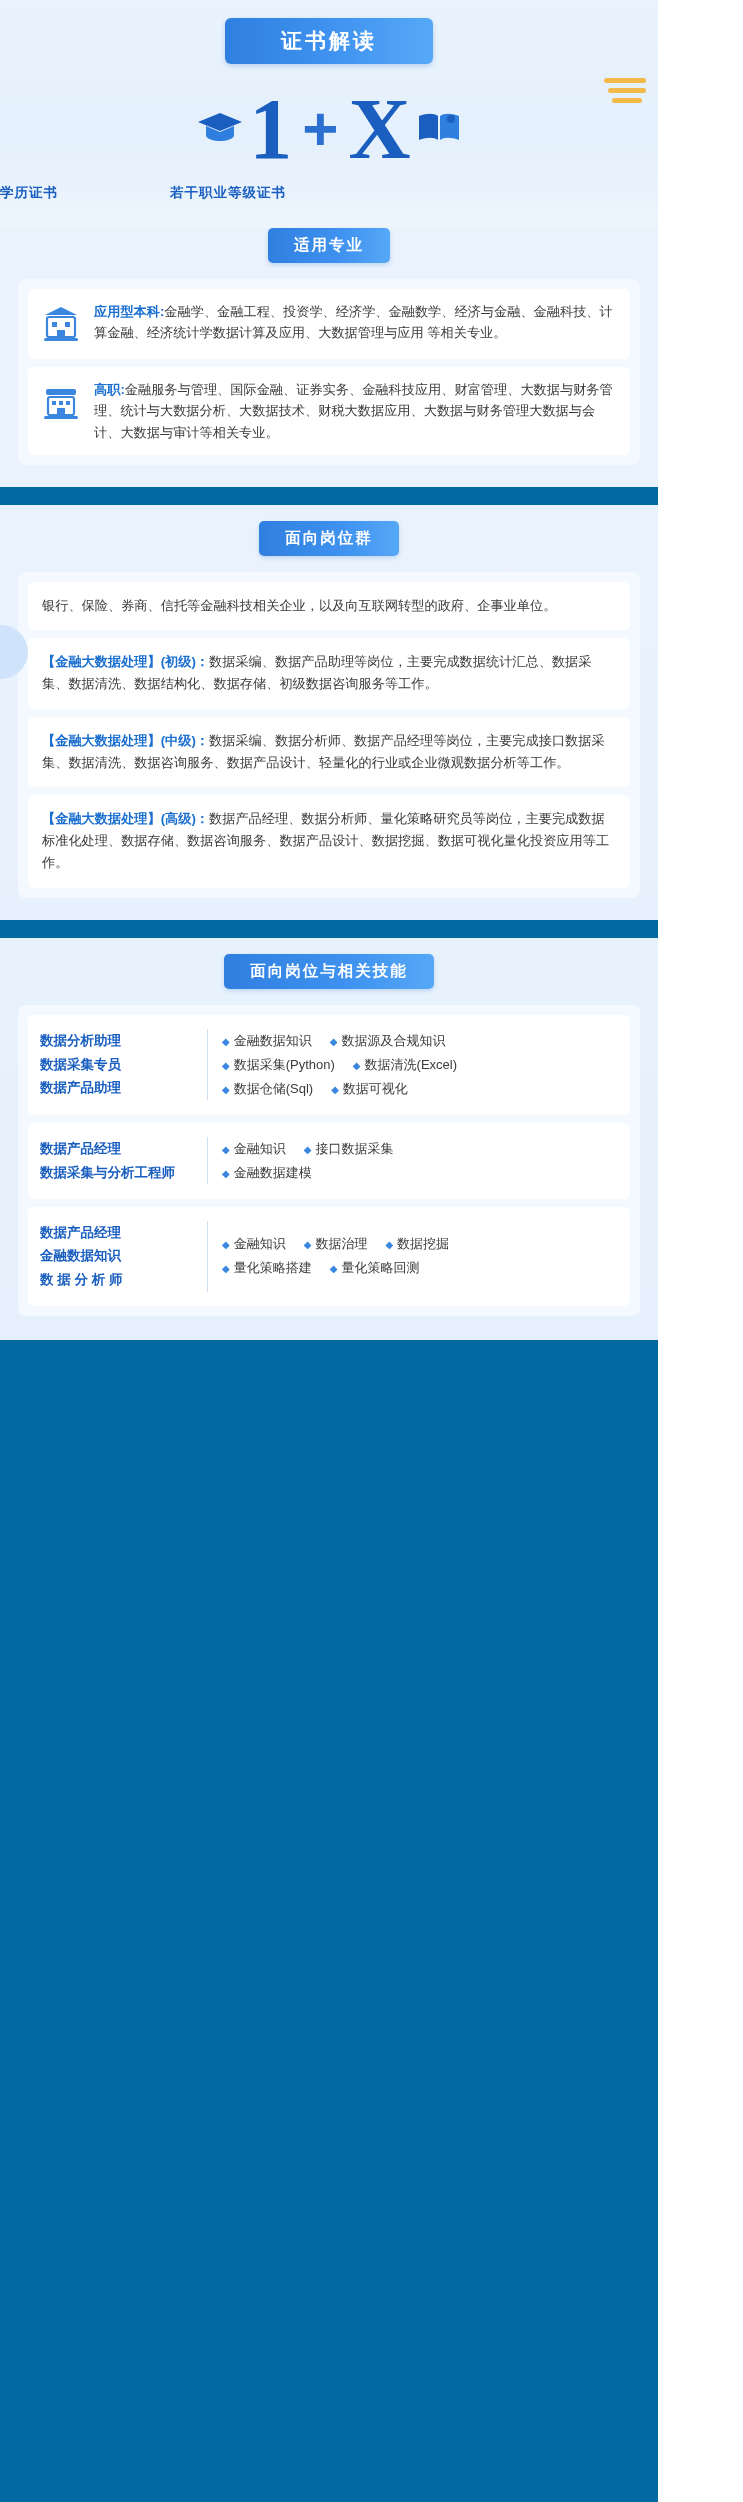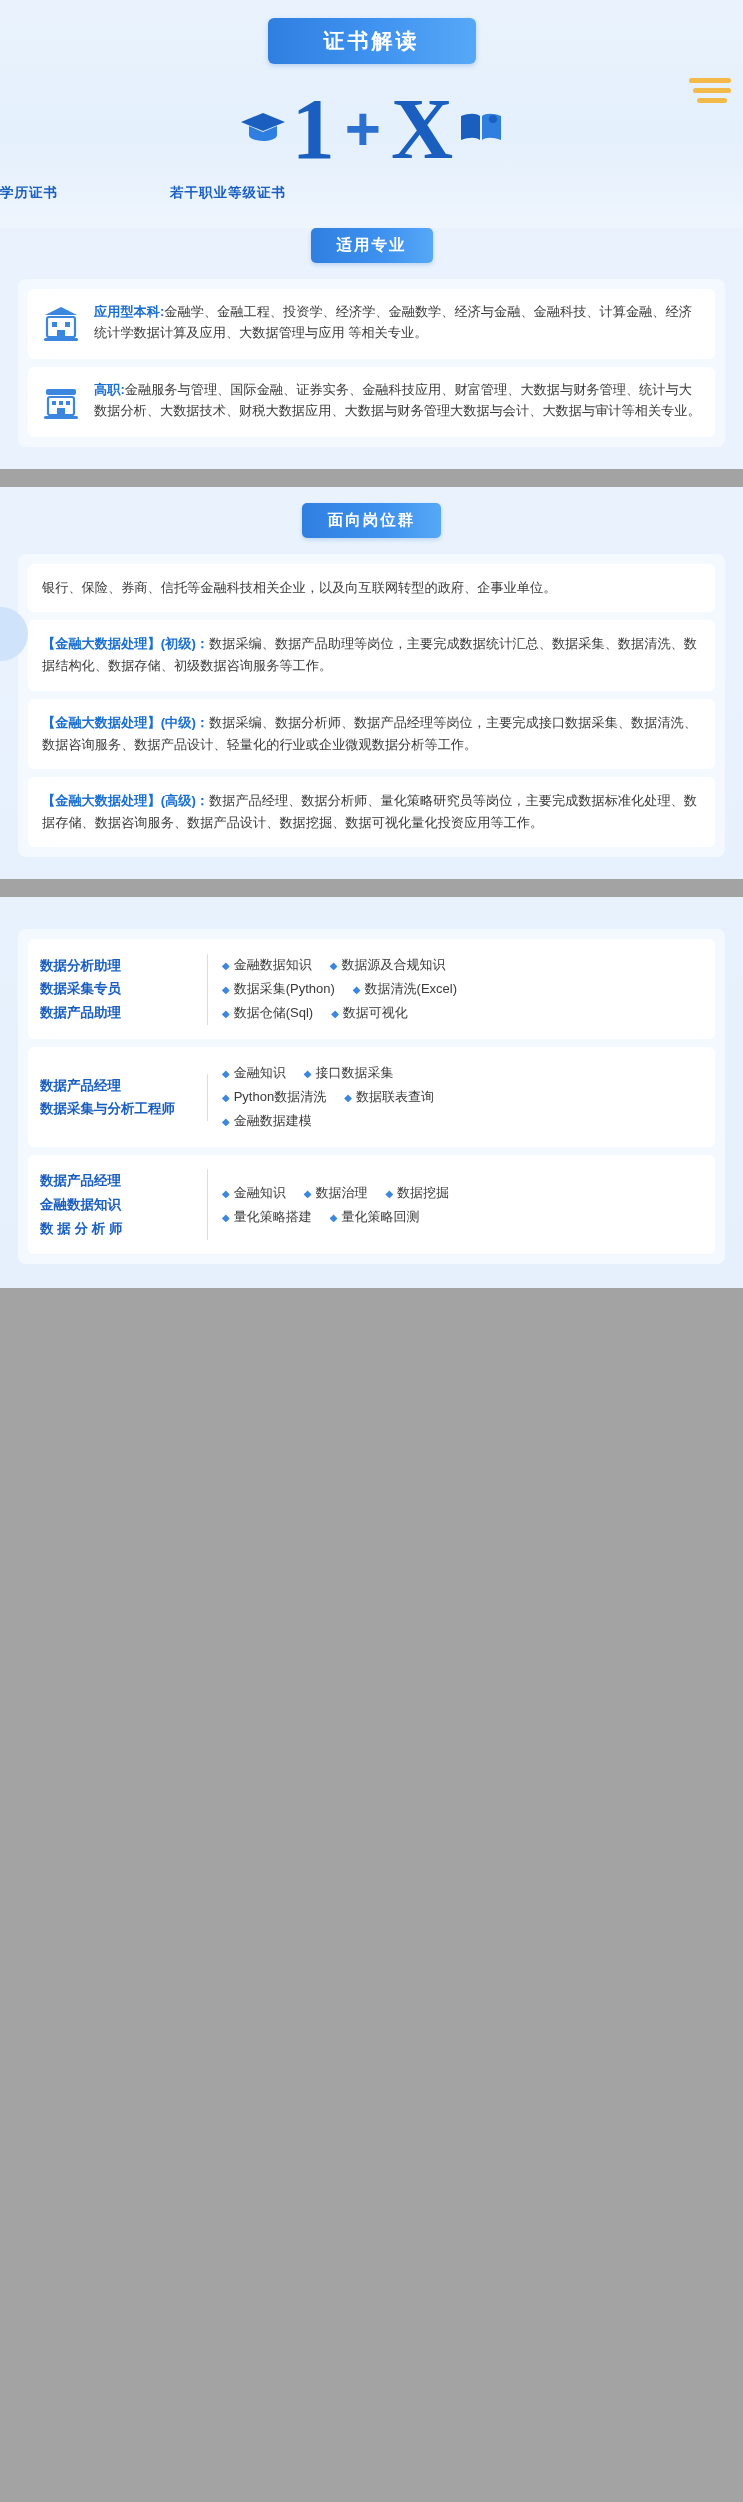--- a/index.html
+++ b/index.html
@@ -3,23 +3,23 @@
 <meta charset="utf-8">
 <style>
   * { box-sizing: border-box; margin: 0; padding: 0; }
   body {
     width: 743px;
     font-family: "Liberation Sans", sans-serif;
     background: #ffffff;
     color: #333;
   }
   .page {
-    width: 743px;
+    width: 658px;
     min-height: 2502px;
-    background: #a3a3a3;
+    background: #0369a1;
     position: relative;
     overflow: hidden;
   }
 
   
   .hero {
     position: relative;
     background: linear-gradient(180deg, #eaf3fd 0%, #e4f0fc 60%, #eef5fd 100%);
     padding: 18px 0 26px 0;
   }
@@ -324,20 +324,23 @@
       <div class="job-card">
         <b>【金融大数据处理】(中级)：</b><span>数据采编、数据分析师、数据产品经理等岗位，主要完成接口数据采集、数据清洗、数据咨询服务、数据产品设计、轻量化的行业或企业微观数据分析等工作。</span>
       </div>
       <div class="job-card">
         <b>【金融大数据处理】(高级)：</b><span>数据产品经理、数据分析师、量化策略研究员等岗位，主要完成数据标准化处理、数据存储、数据咨询服务、数据产品设计、数据挖掘、数据可视化量化投资应用等工作。</span>
       </div>
     </div>
   </div>
 
   <div class="skills-block">
+    <div class="sec-title-wrap">
+      <div class="sec-title">面向岗位与相关技能</div>
+    </div>
 
     <div class="skills-inner">
 
       <div class="skill-card">
         <div class="skill-roles">
           <div class="skill-role">数据分析助理</div>
           <div class="skill-role">数据采集专员</div>
           <div class="skill-role">数据产品助理</div>
         </div>
         <div class="skill-items">
@@ -360,24 +363,20 @@
         <div class="skill-roles">
           <div class="skill-role">数据产品经理</div>
           <div class="skill-role">数据采集与分析工程师</div>
         </div>
         <div class="skill-items">
           <div class="skill-line">
             <span class="skill-item"><span class="diamond">◆</span><span>金融知识</span></span>
             <span class="skill-item"><span class="diamond">◆</span><span>接口数据采集</span></span>
           </div>
           <div class="skill-line">
-            <span class="skill-item"><span class="diamond">◆</span><span>Python数据清洗</span></span>
-            <span class="skill-item"><span class="diamond">◆</span><span>数据联表查询</span></span>
-          </div>
-          <div class="skill-line">
             <span class="skill-item"><span class="diamond">◆</span><span>金融数据建模</span></span>
           </div>
         </div>
       </div>
 
       <div class="skill-card">
         <div class="skill-roles">
           <div class="skill-role">数据产品经理</div>
           <div class="skill-role">金融数据知识</div>
           <div class="skill-role">数 据 分 析 师</div>

